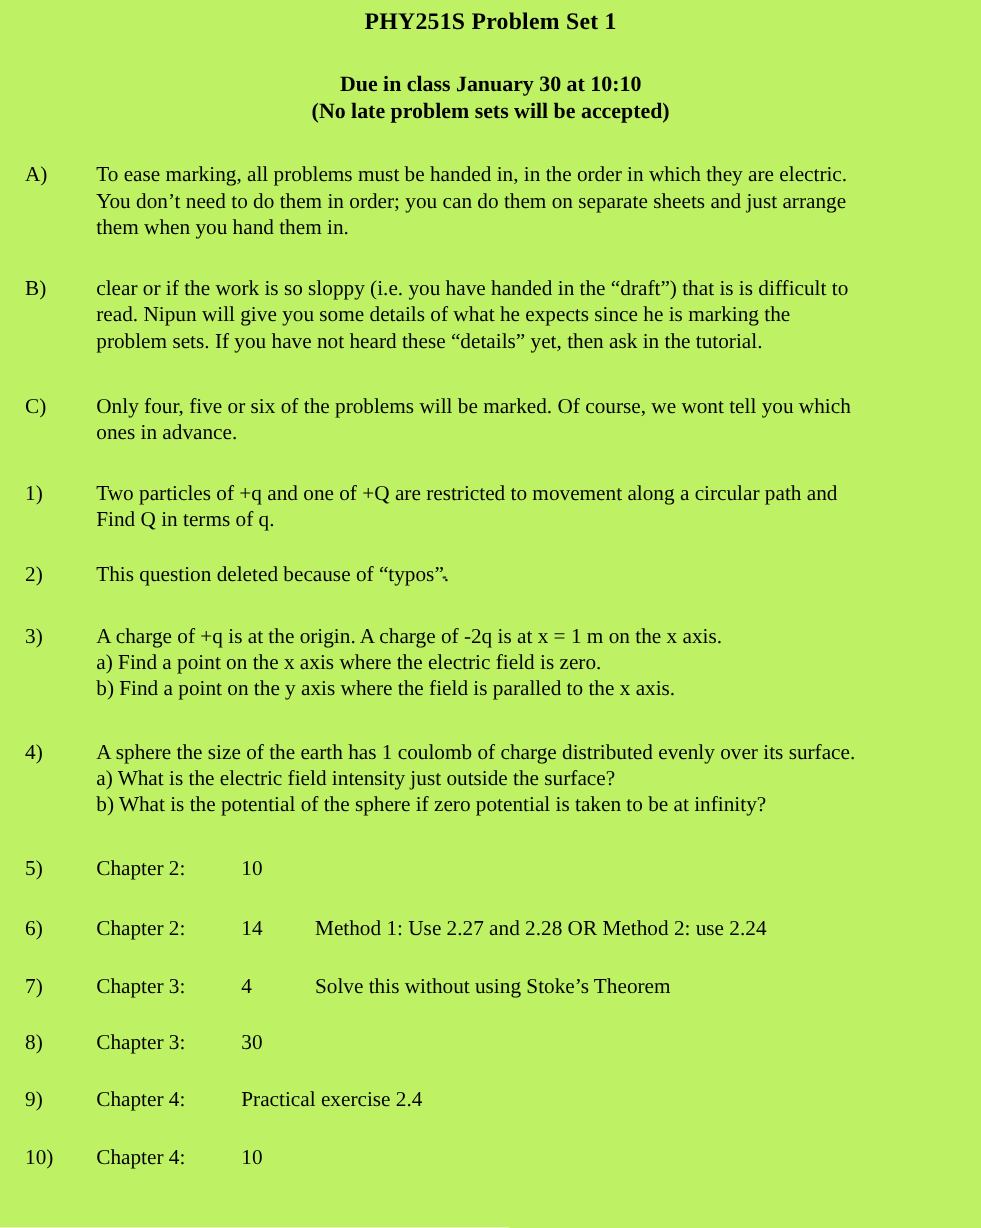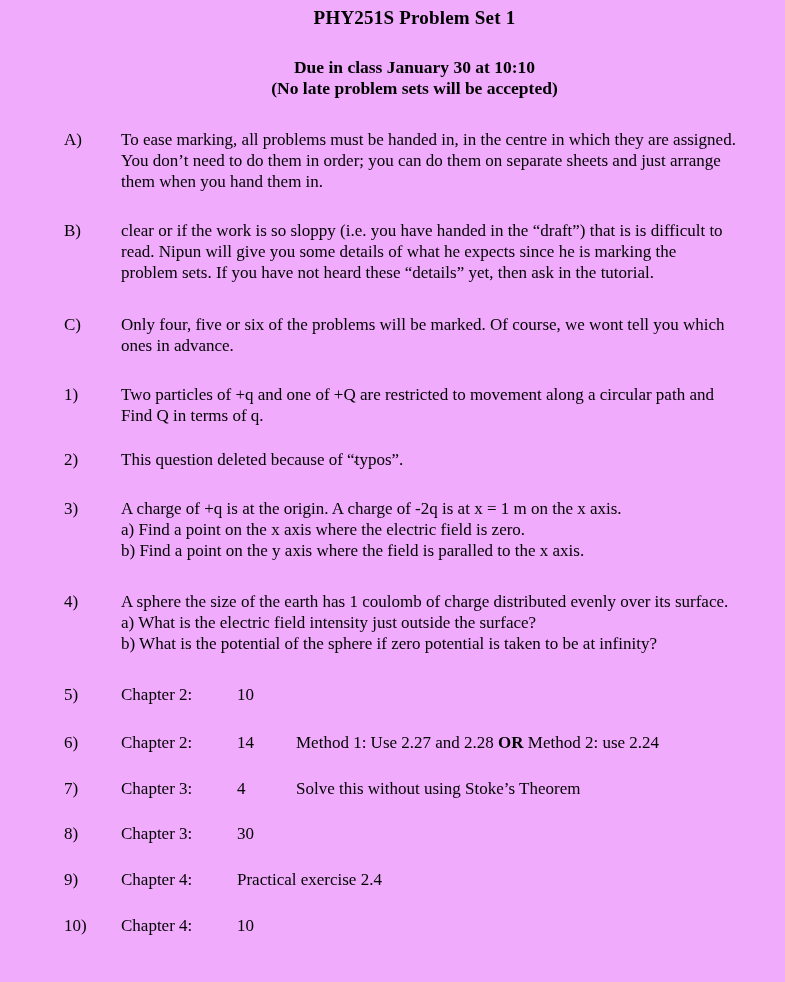--- a/index.html
+++ b/index.html
@@ -4,29 +4,28 @@
 <style>
   html, body {
     margin: 0;
     padding: 0;
     background: #ffffff;
   }
   .page {
     position: relative;
     width: 785px;
     height: 982px;
-    background: #f0abfc;
+    background: #bef264;
     color: #000000;
     font-family: "Liberation Serif", "DejaVu Serif", serif;
     font-size: 17px;
     line-height: 21px;
     overflow: hidden;
     box-sizing: border-box;
     padding-top: 8px;
-    padding-left: 44px;
   }
   .title {
     margin: 0;
     text-align: center;
     font-size: 19px;
     line-height: 20px;
     font-weight: bold;
     letter-spacing: 0.2px;
   }
   .subtitle-block {
@@ -65,21 +64,21 @@
     flex-shrink: 0;
   }
   .value-col {
     display: inline-block;
     min-width: 59px;
     white-space: nowrap;
   }
   .note-col {
     white-space: nowrap;
   }
-  .bold { font-weight: bold; }
+  .bold { font-weight: normal; }
   .scan-speck {
     position: absolute;
     left: 354px;
     top: 461px;
     width: 3px;
     height: 2px;
     background: #444444;
     border-radius: 1px;
   }
 </style>
@@ -91,21 +90,21 @@
   <h1 class="title">PHY251S Problem Set 1</h1>
 
   <div class="subtitle-block">
     <div class="subtitle">Due in class January 30 at 10:10</div>
     <div class="subtitle">(No late problem sets will be accepted)</div>
   </div>
 
   <div class="item" style="margin-bottom:28px;">
     <div class="item-label">A)</div>
     <div class="item-body">
-      <div class="text-line">To ease marking, all problems must be handed in, in the centre in which they are assigned.</div>
+      <div class="text-line">To ease marking, all problems must be handed in, in the order in which they are electric.</div>
       <div class="text-line">You don’t need to do them in order; you can do them on separate sheets and just arrange</div>
       <div class="text-line">them when you hand them in.</div>
     </div>
   </div>
 
   <div class="item" style="margin-bottom:31px;">
     <div class="item-label">B)</div>
     <div class="item-body">
       <div class="text-line">clear or if the work is so sloppy (i.e. you have handed in the “draft”) that is is difficult to</div>
       <div class="text-line">read. Nipun will give you some details of what he expects since he is marking the</div>

